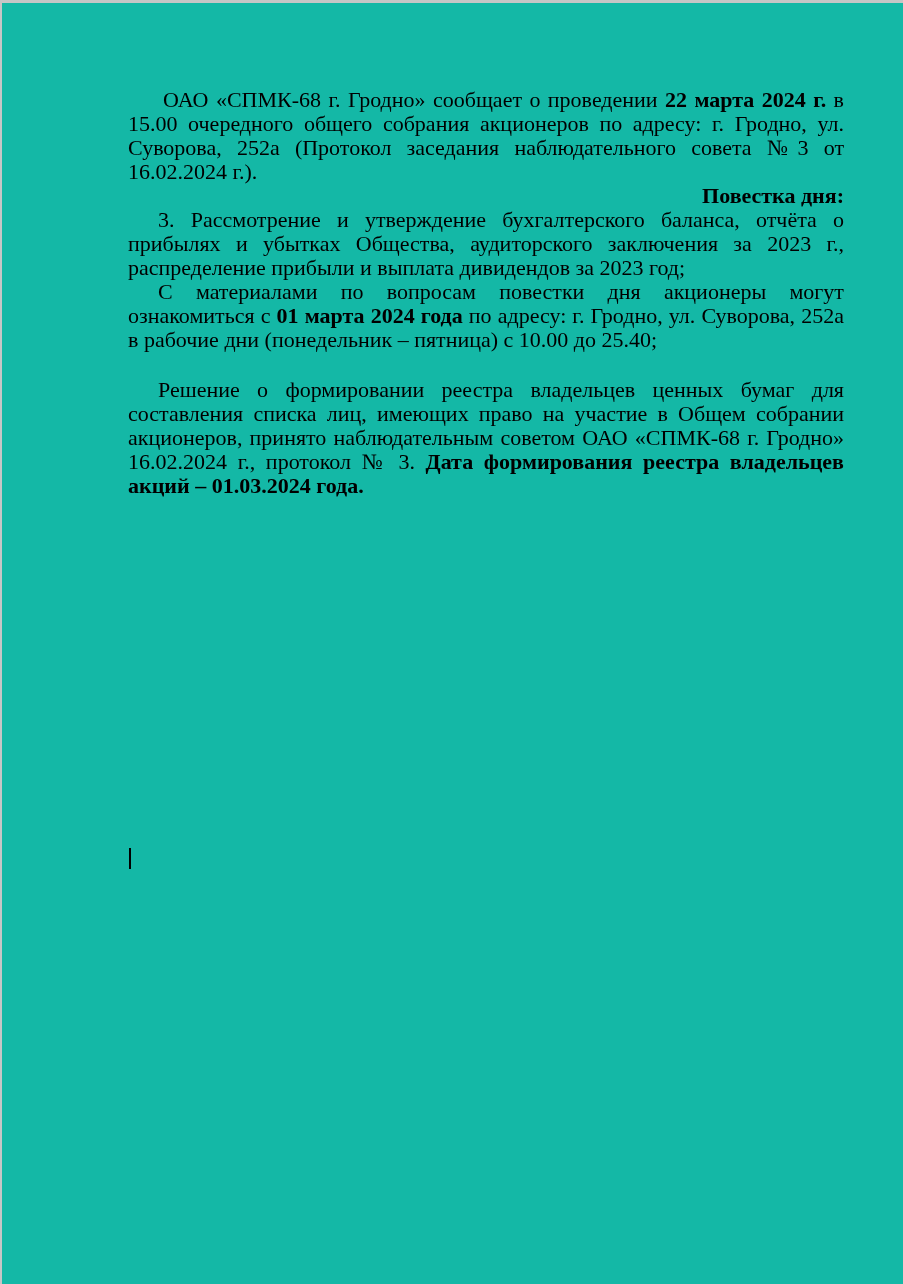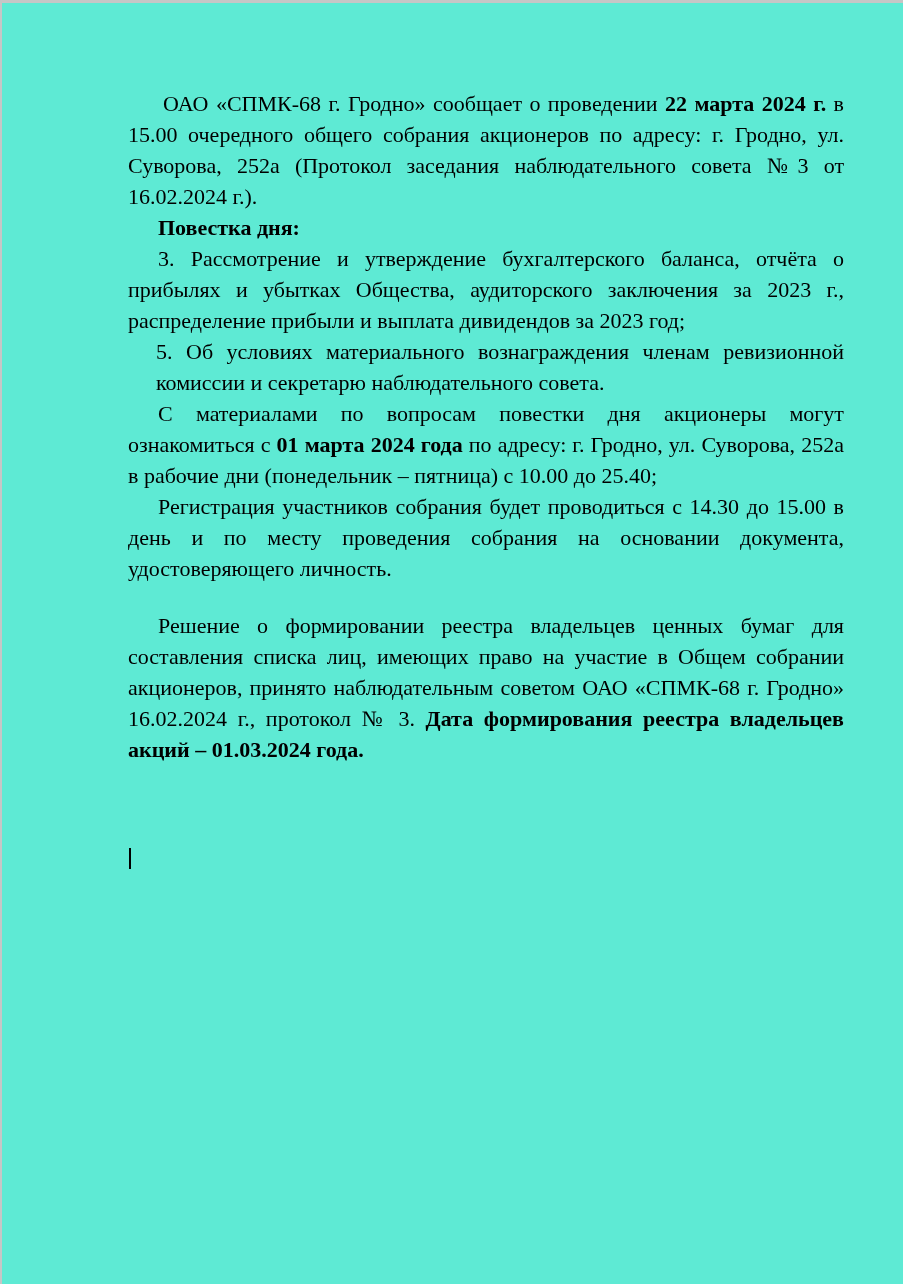--- a/index.html
+++ b/index.html
@@ -5,35 +5,36 @@
   html, body {
     margin: 0;
     padding: 0;
     background: #ffffff;
   }
   .page {
     position: relative;
     width: 903px;
     height: 1284px;
     box-sizing: border-box;
-    background: #5eead4;
+    background: #14b8a6;
     border-top: 3px solid #c6c6c6;
     border-left: 2px solid #c6c6c6;
     overflow: hidden;
     font-family: "Liberation Serif", serif;
     font-size: 22px;
-    line-height: 31px;
+    line-height: 24px;
     color: #000000;
   }
   .content {
     padding: 85px 59px 0 126px;
   }
   p {
     margin: 0;
     padding: 0;
+    text-align: right;
   }
   .just {
     text-align: justify;
     text-justify: inter-word;
   }
   .ind  { text-indent: 30px; }   
   .ind1 { text-indent: 35px; }   
   .blockind { padding-left: 28px; text-indent: 0; } 
   .b { font-weight: bold; }
   .gap1 { margin-top: 25.6px; }  
@@ -54,25 +55,23 @@
 
     <p class="just ind1"><span>ОАО «СПМК-68 г. Гродно» сообщает о проведении </span><span class="b">22 марта 2024 г.</span><span> в 15.00 очередного общего собрания акционеров по адресу: г. Гродно, ул. Суворова, 252а (Протокол заседания наблюдательного совета №3 от 16.02.2024 г.).</span></p>
 
     <p class="b ind">Повестка дня:</p>
 
 
 
     <p class="just ind">3. Рассмотрение и утверждение бухгалтерского баланса, отчёта о прибылях и убытках Общества, аудиторского заключения за 2023 г., распределение прибыли и выплата дивидендов за 2023 год;</p>
 
 
-    <p class="just blockind">5. Об условиях материального вознаграждения членам ревизионной комиссии и секретарю наблюдательного совета.</p>
 
     <p class="just ind"><span>С материалами по вопросам повестки дня акционеры могут ознакомиться с </span><span class="b">01 марта 2024 года</span><span> по адресу: г. Гродно, ул. Суворова, 252а в рабочие дни (понедельник – пятница) с 10.00 до 25.40;</span></p>
 
-    <p class="just ind">Регистрация участников собрания будет проводиться с 14.30 до 15.00 в день и по месту проведения собрания на основании документа, удостоверяющего личность.</p>
 
     <p class="just ind gap1"><span>Решение о формировании реестра владельцев ценных бумаг для составления списка лиц, имеющих право на участие в Общем собрании акционеров, принято наблюдательным советом ОАО «СПМК-68 г. Гродно» 16.02.2024 г., протокол № 3. </span><span class="b">Дата формирования реестра владельцев акций – 01.03.2024 года.</span></p>
 
 
   </div>
 
   <div class="caret"></div>
 </div>
 
 </body></html>

